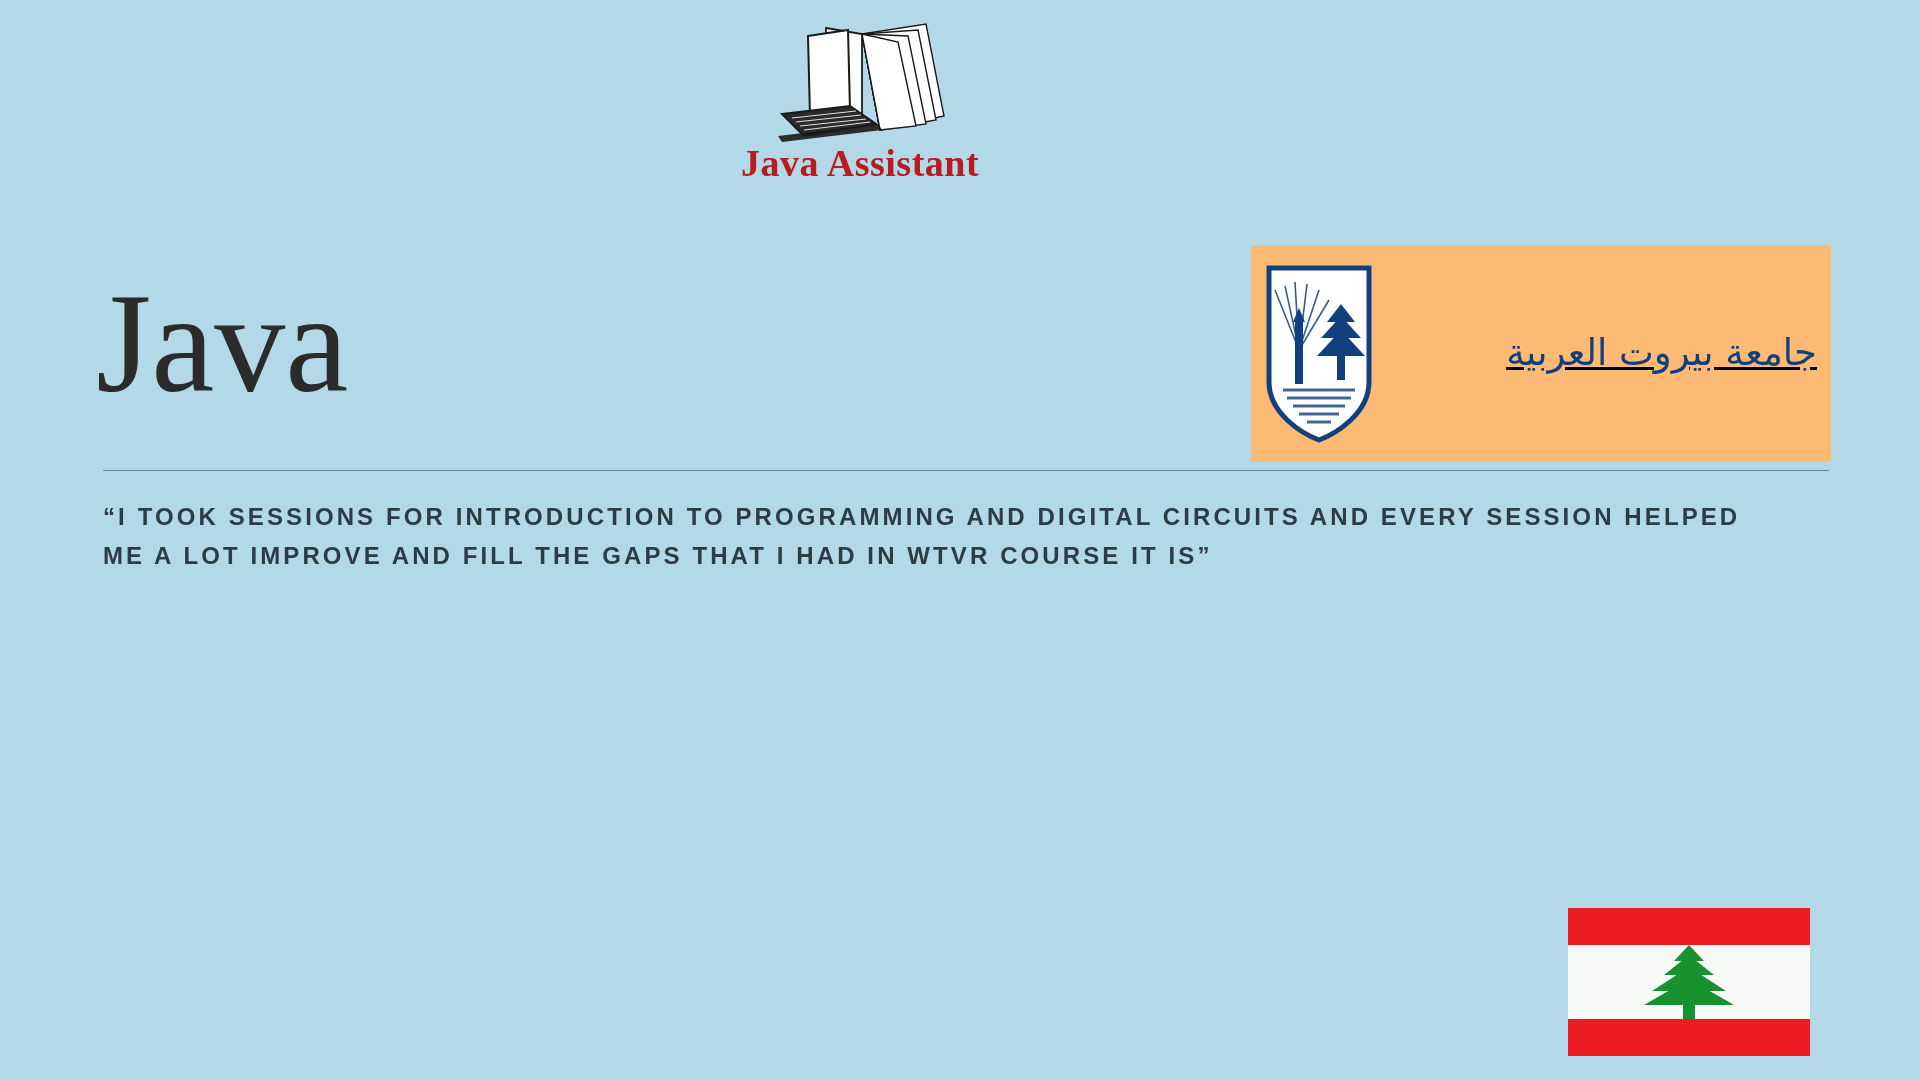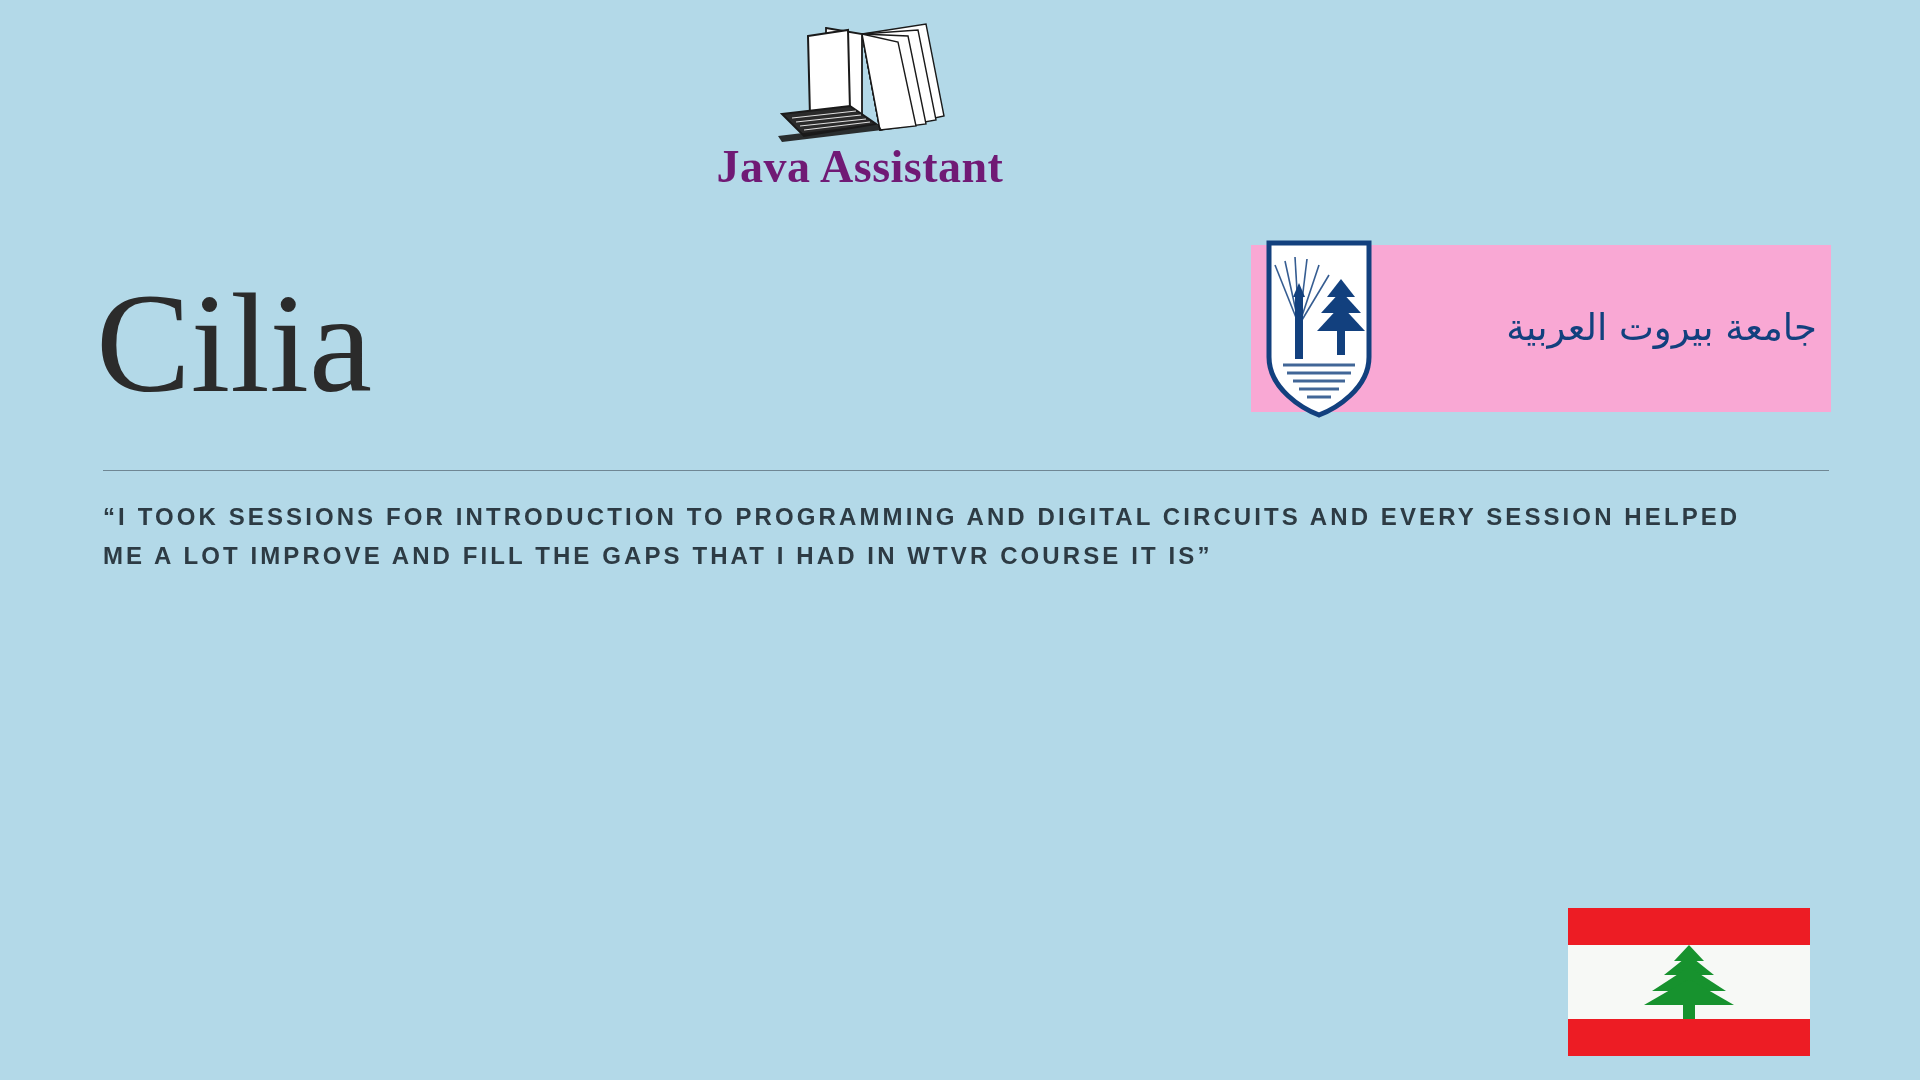--- a/index.html
+++ b/index.html
@@ -31,22 +31,22 @@
   }
   .brand-mark {
     width: 260px;
     height: 130px;
     margin: 0 auto;
     display: block;
   }
   .brand-name {
     font-family: "Liberation Serif", serif;
     font-weight: bold;
-    font-size: 46px;
-    color: #701a75;
+    font-size: 38px;
+    color: #b91c1c;
     letter-spacing: 0.5px;
     line-height: 1;
     margin-top: -4px;
   }
 
   
   .title {
     position: absolute;
     left: 96px;
     top: 272px;
@@ -57,26 +57,27 @@
     line-height: 1;
     letter-spacing: 0px;
   }
 
   
   .uni-card {
     position: absolute;
     left: 1251px;
     top: 245px;
     width: 580px;
-    height: 167px;
-    background: #f9a8d4;
+    height: 217px;
+    background: #fdba74;
     display: flex;
     align-items: center;
     padding: 0 14px;
     box-sizing: border-box;
+    text-decoration: underline;
   }
   .uni-crest {
     width: 108px;
     height: 180px;
     flex: 0 0 auto;
   }
   .uni-text {
     margin-left: 22px;
     color: #12407e;
     text-align: right;
@@ -178,21 +179,21 @@
         <path d="M66 104 L131 97"></path>
         <path d="M70 108 L136 101"></path>
         <path d="M74 112 L140 104"></path>
       </g>
 
       <path d="M48 118 L148 106 L152 112 L52 124 Z" fill="#1a1a1a" opacity="0.9"></path>
     </svg>
     <div class="brand-name">Java Assistant</div>
   </div>
 
-  <div class="title">Cilia</div>
+  <div class="title">Java</div>
 
   <div class="uni-card">
     <svg class="uni-crest" viewBox="0 0 108 180" aria-hidden="true">
       <path d="M4 4 H104 V118 C104 150 70 170 54 176 C38 170 4 150 4 118 Z" fill="#ffffff" stroke="#12407e" stroke-width="5"></path>
 
       <g stroke="#12407e" stroke-width="1.6" opacity="0.85">
         <path d="M34 86 L10 26"></path>
           <path d="M34 86 L20 22"></path>
           <path d="M34 86 L30 18"></path>
         <path d="M34 86 L42 20"></path>

